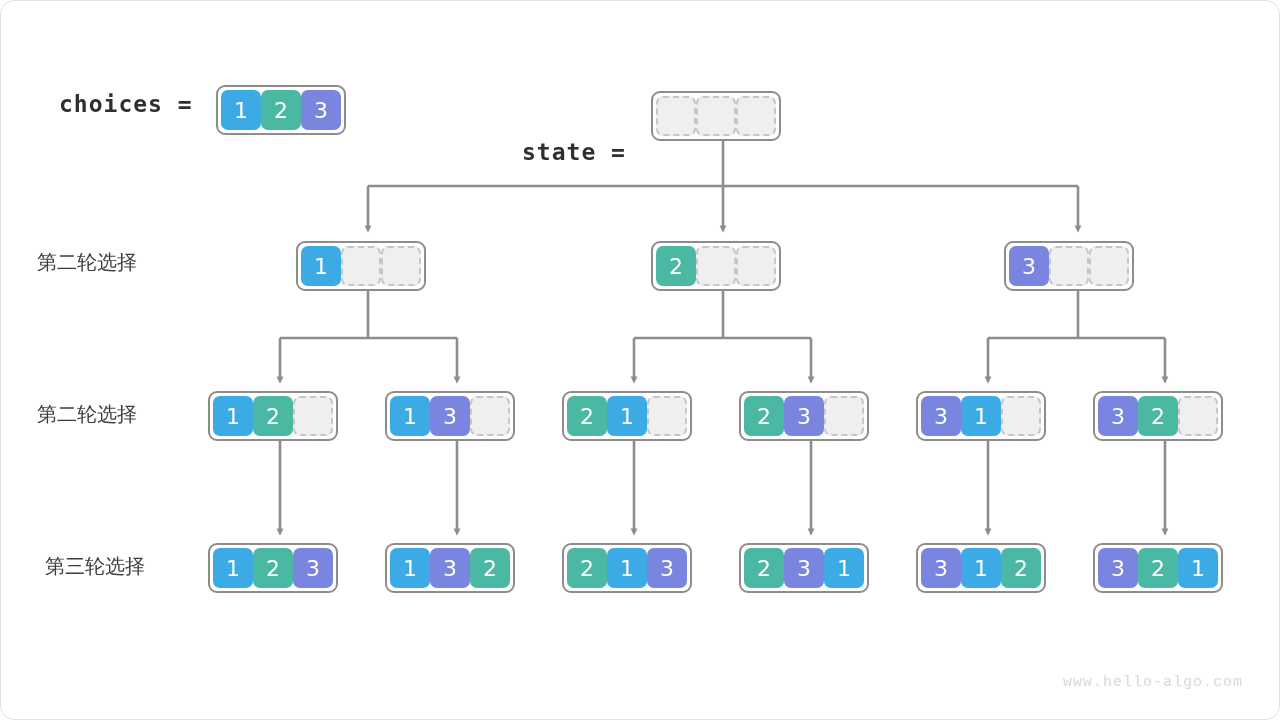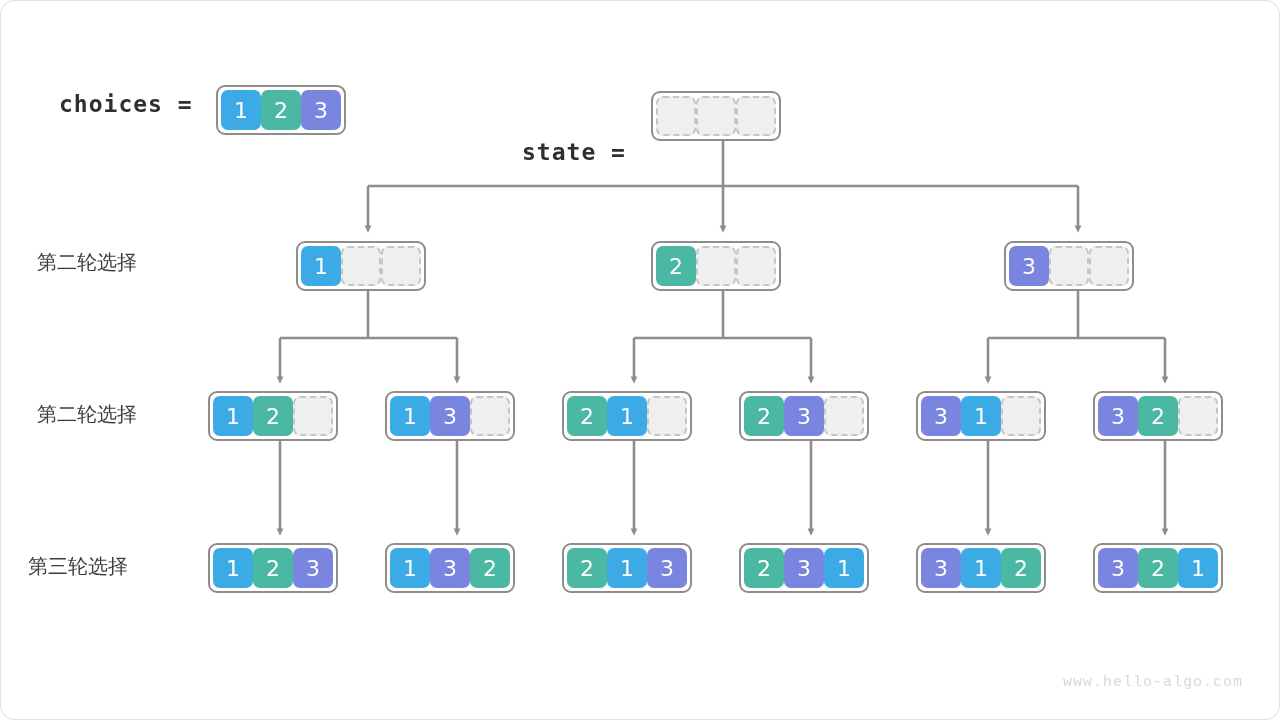--- a/index.html
+++ b/index.html
@@ -119,21 +119,21 @@
       <path d="M987,437 L987,531" marker-end="url(#arrowhead)"></path>
       <path d="M1164,437 L1164,531" marker-end="url(#arrowhead)"></path>
     </g>
   </svg>
 
   <div class="mono-label" style="left:58px;top:90px;">choices  =</div>
   <div class="mono-label" style="left:521px;top:90px;margin-top:48px;">state  =</div>
 
   <div class="row-label" style="left:36px;top:248px;">第二轮选择</div>
   <div class="row-label" style="left:36px;top:400px;text-align:center;">第二轮选择</div>
-  <div class="row-label" style="left:27px;top:552px;">第三轮选择</div>
+  <div class="row-label" style="left:44px;top:552px;">第三轮选择</div>
 
   <div id="nodes">
       <div class="node" style="left: 650px; top: 90px;">
         <div class="cell empty"></div>
         <div class="cell empty"></div>
         <div class="cell empty"></div>
       </div>
       <div class="node" style="left: 295px; top: 240px;">
         <div class="cell v1">1</div>
         <div class="cell empty"></div>

